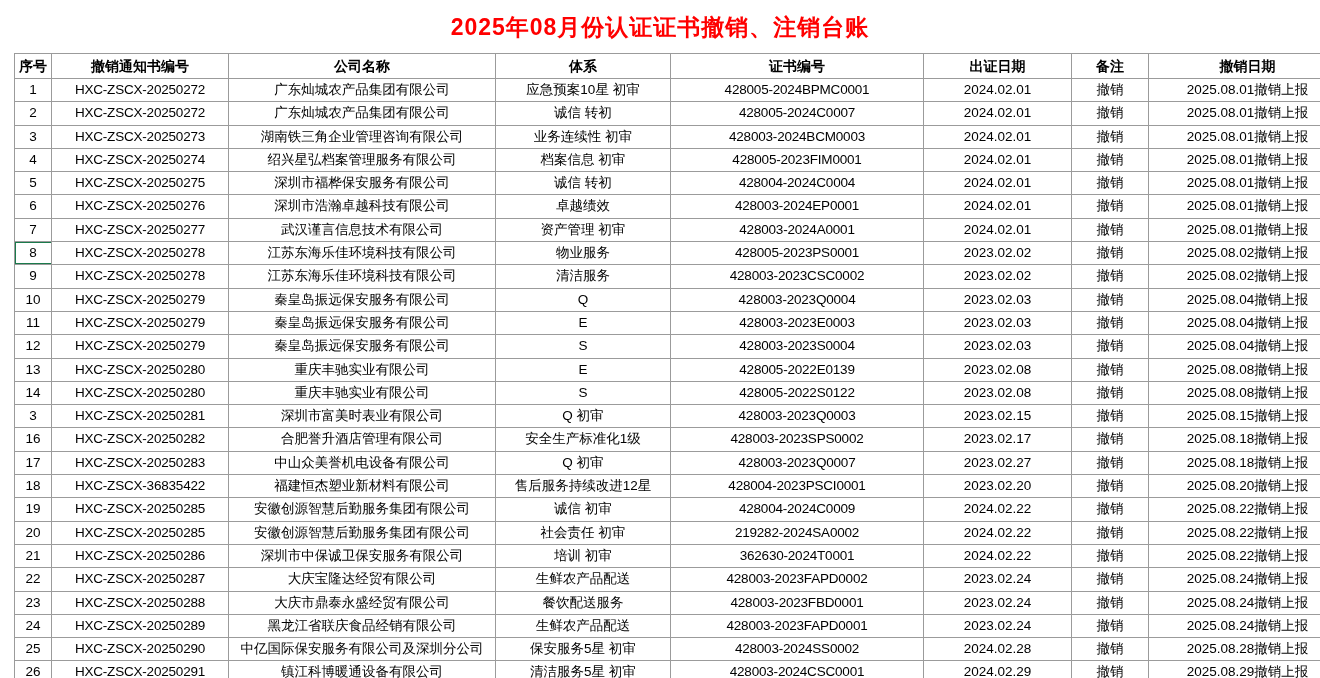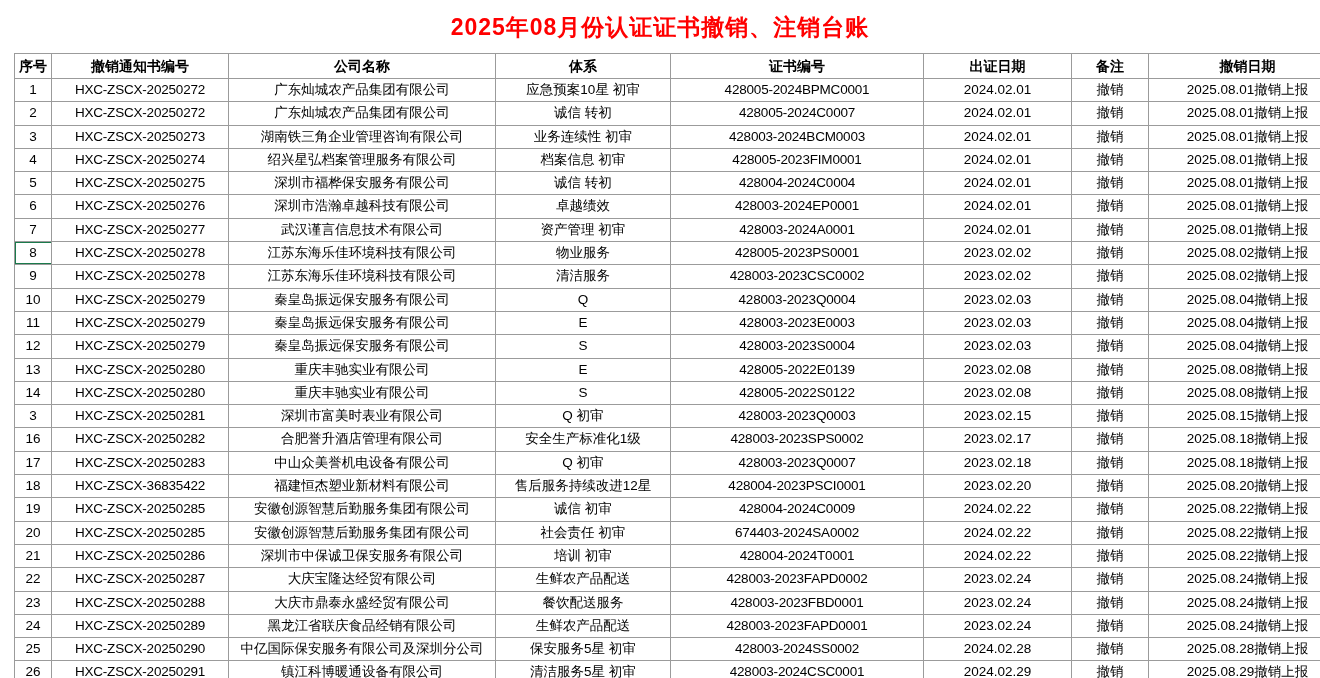--- a/index.html
+++ b/index.html
@@ -250,21 +250,21 @@
           <td class="c5 num">2023.02.17</td>
           <td class="c6">撤销</td>
           <td class="c7 num">2025.08.18撤销上报</td>
         </tr>
         <tr>
           <td class="c0 num">17</td>
           <td class="c1 mono">HXC-ZSCX-20250283</td>
           <td class="c2">中山众美誉机电设备有限公司</td>
           <td class="c3">Q  初审</td>
           <td class="c4 mono">428003-2023Q0007</td>
-          <td class="c5 num">2023.02.18</td>
+          <td class="c5 num">2023.02.27</td>
           <td class="c6">撤销</td>
           <td class="c7 num">2025.08.18撤销上报</td>
         </tr>
         <tr>
           <td class="c0 num">18</td>
           <td class="c1 mono">HXC-ZSCX-36835422</td>
           <td class="c2">福建恒杰塑业新材料有限公司</td>
           <td class="c3">售后服务持续改进12星</td>
           <td class="c4 mono">428004-2023PSCI0001</td>
           <td class="c5 num">2023.02.20</td>
@@ -279,31 +279,31 @@
           <td class="c4 mono">428004-2024C0009</td>
           <td class="c5 num">2024.02.22</td>
           <td class="c6">撤销</td>
           <td class="c7 num">2025.08.22撤销上报</td>
         </tr>
         <tr>
           <td class="c0 num">20</td>
           <td class="c1 mono">HXC-ZSCX-20250285</td>
           <td class="c2">安徽创源智慧后勤服务集团有限公司</td>
           <td class="c3">社会责任  初审</td>
-          <td class="c4 mono">674403-2024SA0002</td>
+          <td class="c4 mono">219282-2024SA0002</td>
           <td class="c5 num">2024.02.22</td>
           <td class="c6">撤销</td>
           <td class="c7 num">2025.08.22撤销上报</td>
         </tr>
         <tr>
           <td class="c0 num">21</td>
           <td class="c1 mono">HXC-ZSCX-20250286</td>
           <td class="c2">深圳市中保诚卫保安服务有限公司</td>
           <td class="c3">培训  初审</td>
-          <td class="c4 mono">428004-2024T0001</td>
+          <td class="c4 mono">362630-2024T0001</td>
           <td class="c5 num">2024.02.22</td>
           <td class="c6">撤销</td>
           <td class="c7 num">2025.08.22撤销上报</td>
         </tr>
         <tr>
           <td class="c0 num">22</td>
           <td class="c1 mono">HXC-ZSCX-20250287</td>
           <td class="c2">大庆宝隆达经贸有限公司</td>
           <td class="c3">生鲜农产品配送</td>
           <td class="c4 mono">428003-2023FAPD0002</td>

